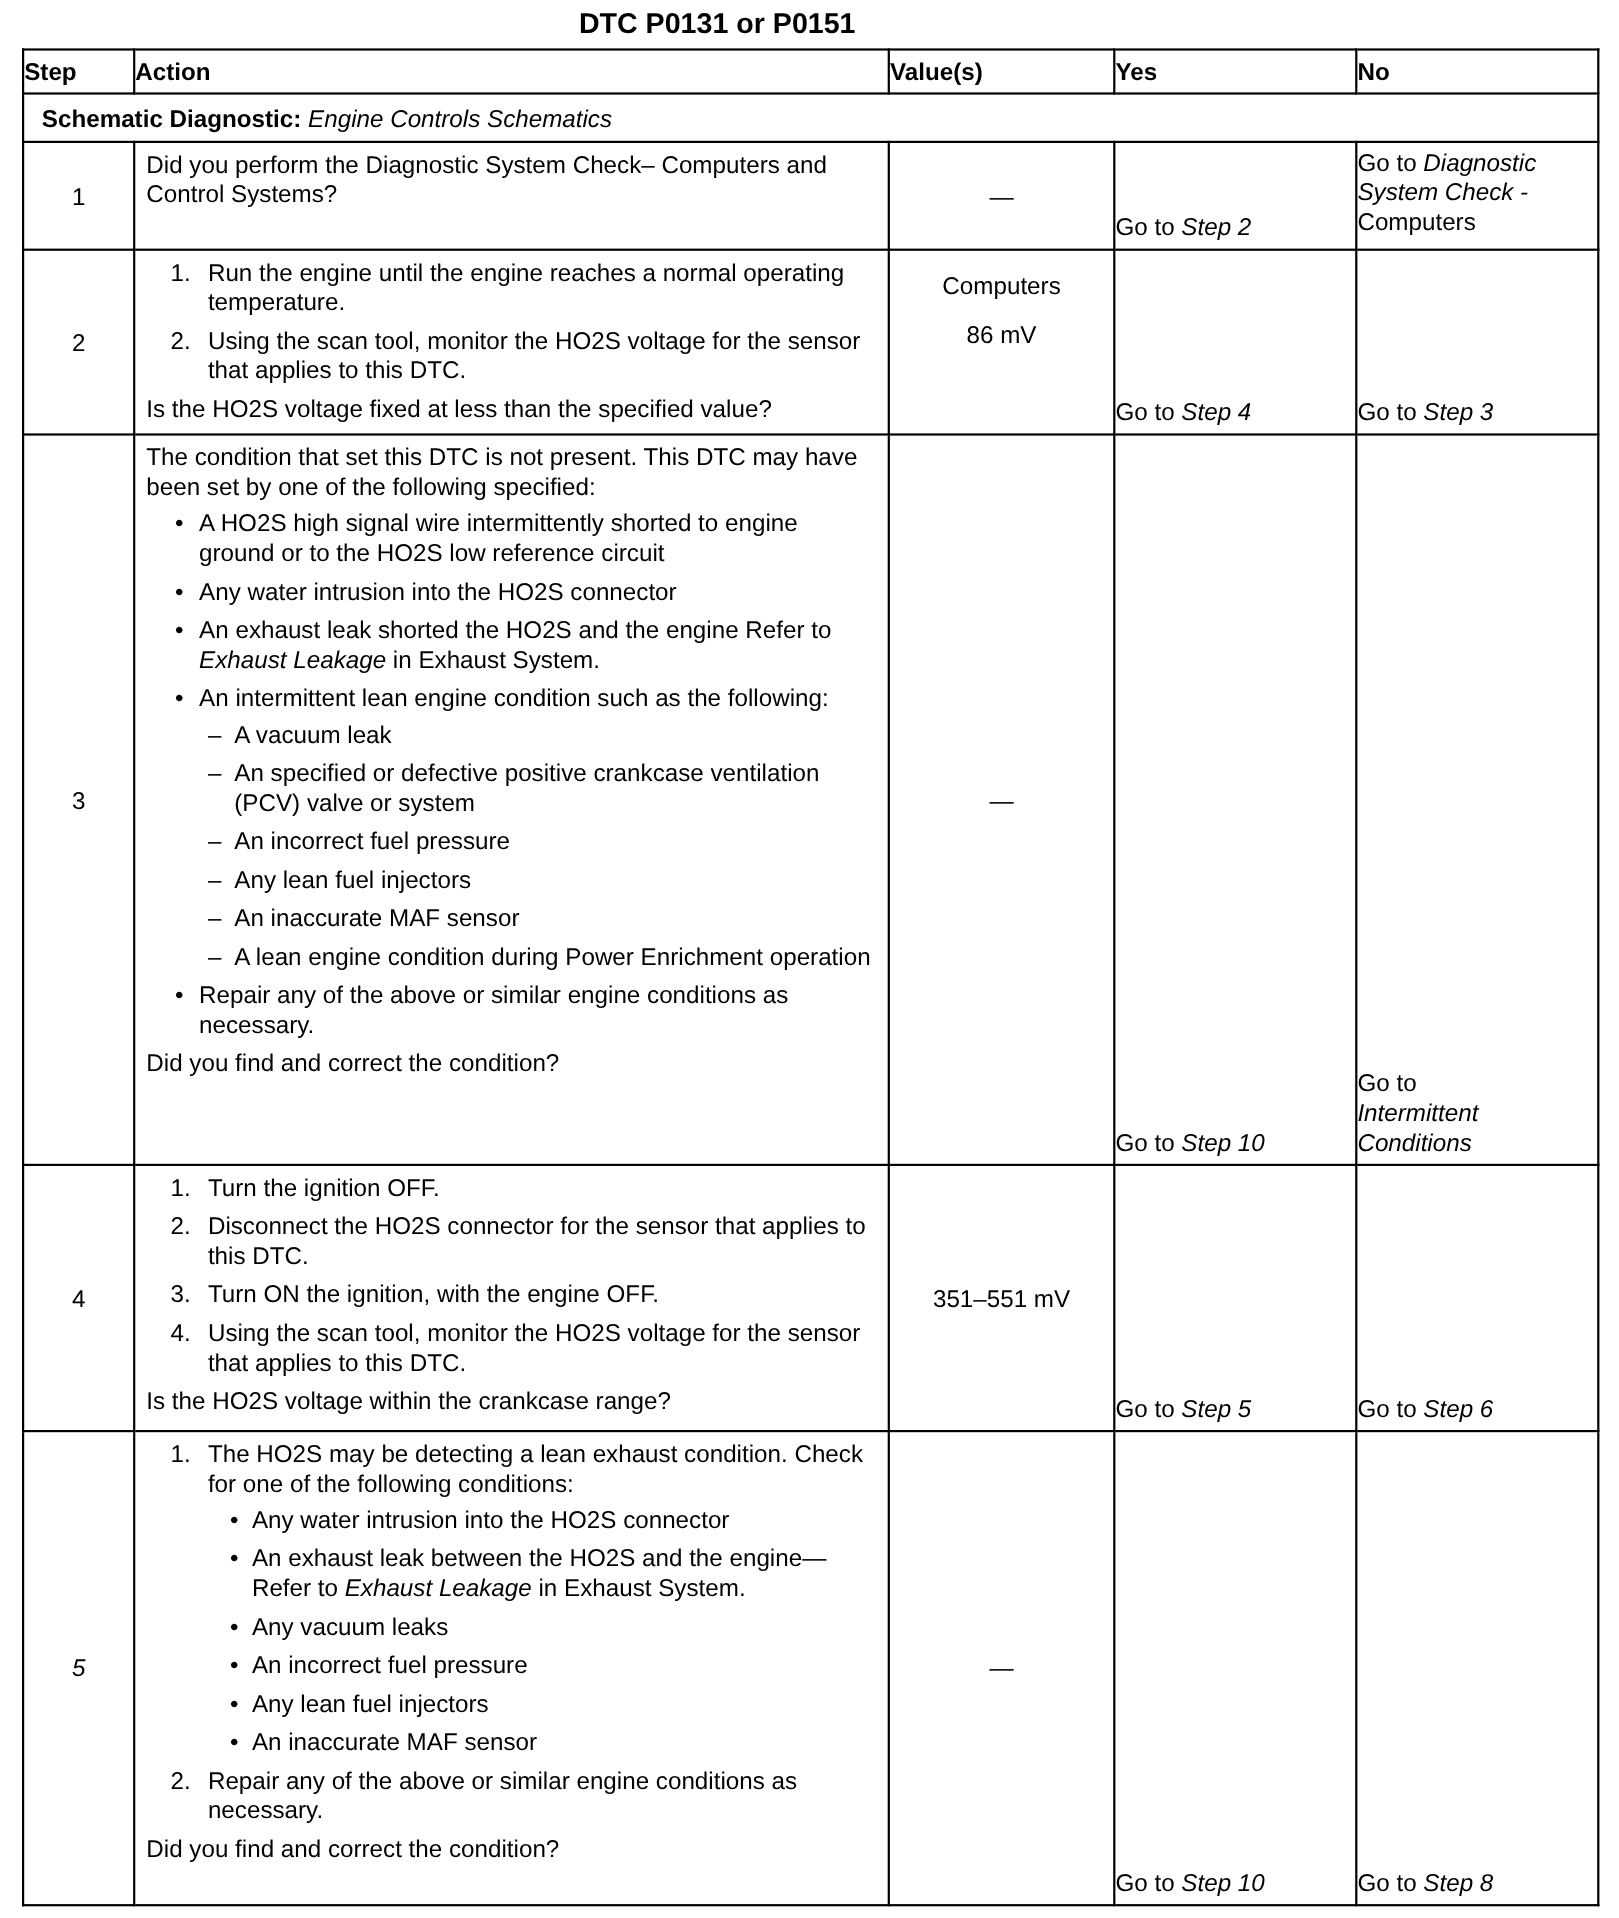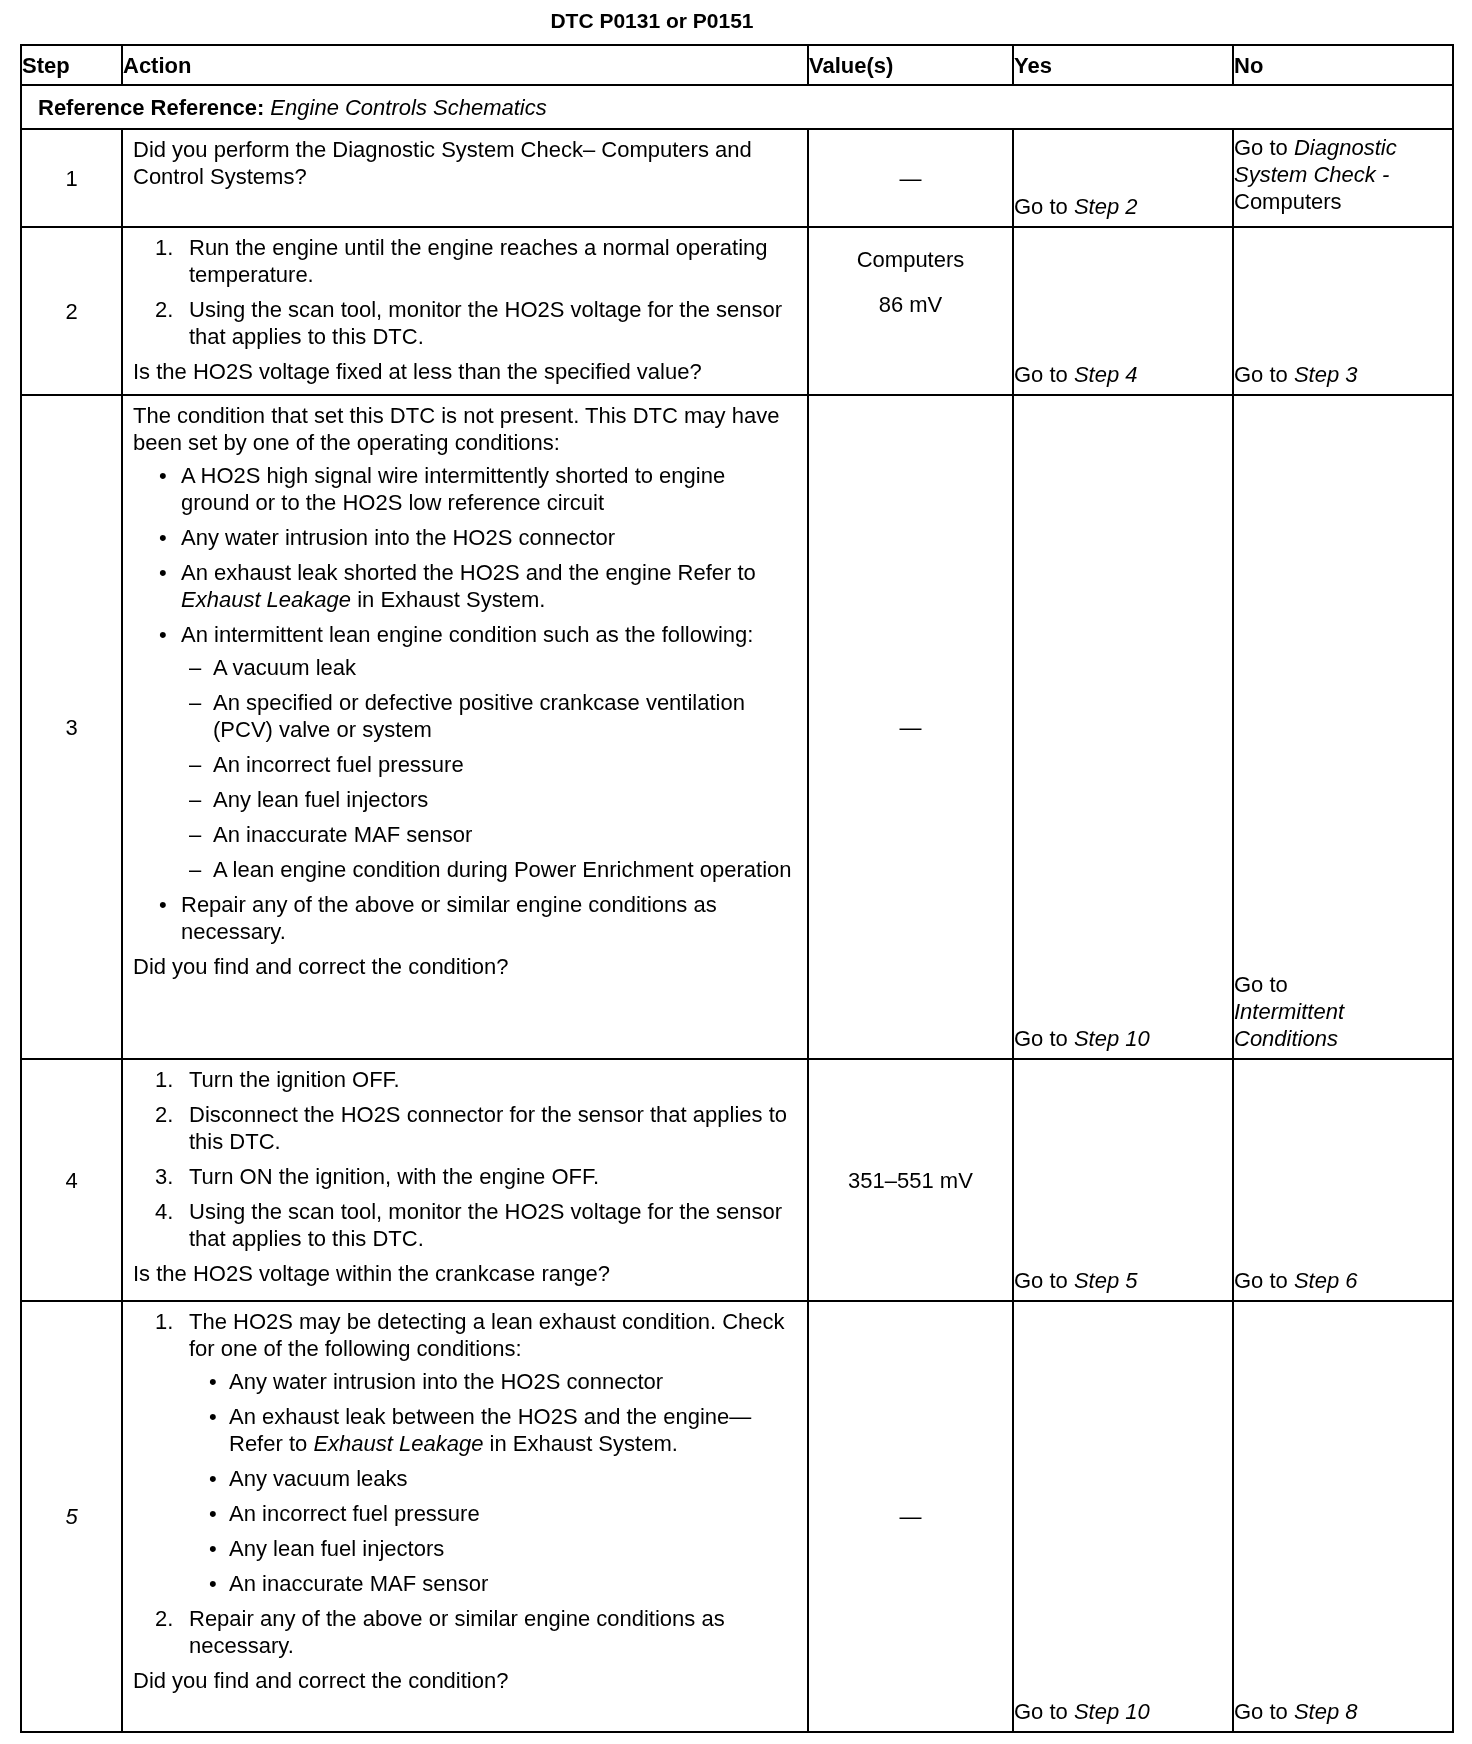--- a/index.html
+++ b/index.html
@@ -1,19 +1,19 @@
 <!DOCTYPE html>
 <html><head>
 <meta charset="utf-8">
 <style>
   html, body { margin: 0; padding: 0; background: #ffffff; }
   body { width: 1472px; height: 1744px; position: relative; overflow: hidden;
          font-family: "Liberation Sans", sans-serif; color: #000; }
   .title { position: absolute; left: 0; width: 1304px; top: 4px; text-align: center;
-           font-weight: bold; font-size: 21px; line-height: 34px; }
+           font-weight: bold; font-size: 26px; line-height: 34px; }
   table.dtc { position: absolute; left: 20px; top: 44px; width: 1432px;
               border-collapse: collapse; table-layout: fixed; }
   table.dtc td, table.dtc th { border: 2.5px solid #000; padding: 0; vertical-align: top;
                                 font-size: 22px; line-height: 27px; }
   table.dtc th { font-weight: bold; text-align: left; vertical-align: middle; height: 38px; }
   .schem { height: 42px; vertical-align: middle !important; padding-left: 16px !important; }
   .schem b { font-weight: bold; }
   .schem i { }
   .stepcell { text-align: center; vertical-align: middle !important; }
   .stepcell.it { font-style: italic; }
@@ -53,21 +53,21 @@
       <th>Step</th>
       <th>Action</th>
       <th>Value(s)</th>
       <th>Yes</th>
       <th>No</th>
     </tr>
   </thead>
   <tbody>
     <tr>
       <td colspan="5" class="schem">
-        <b>Reference Reference:</b>
+        <b>Schematic Diagnostic:</b>
         <i>Engine Controls Schematics</i>
       </td>
     </tr>
 
     <tr style="height:98px">
       <td class="stepcell">1</td>
       <td class="action">
         <p class="para">Did you perform the Diagnostic System Check– Computers and Control Systems?</p>
       </td>
       <td class="valcell" style="vertical-align:middle">—</td>
@@ -97,21 +97,21 @@
         <span>Go to </span><i>Step 4</i>
       </td>
       <td class="nocell">
         <span>Go to </span><i>Step 3</i>
       </td>
     </tr>
 
     <tr style="height:664px">
       <td class="stepcell">3</td>
       <td class="action">
-        <p class="para">The condition that set this DTC is not present. This DTC may have been set by one of the operating conditions:</p>
+        <p class="para">The condition that set this DTC is not present. This DTC may have been set by one of the following specified:</p>
         <ul class="bul">
           <li><span class="b">•</span><span>A HO2S high signal wire intermittently shorted to engine ground or to the HO2S low reference circuit</span></li>
           <li><span class="b">•</span><span>Any water intrusion into the HO2S connector</span></li>
           <li><span class="b">•</span><span>An exhaust leak shorted the HO2S and the engine Refer to </span><i>Exhaust Leakage</i><span> in Exhaust  System.</span></li>
           <li><span class="b">•</span><span>An intermittent lean engine condition such as the following:</span>
             <ul class="dash">
               <li><span class="d">–</span><span>A vacuum leak</span></li>
               <li><span class="d">–</span><span>An specified or defective positive crankcase ventilation (PCV) valve or system</span></li>
               <li><span class="d">–</span><span>An incorrect fuel pressure</span></li>
               <li><span class="d">–</span><span>Any lean fuel injectors</span></li>

